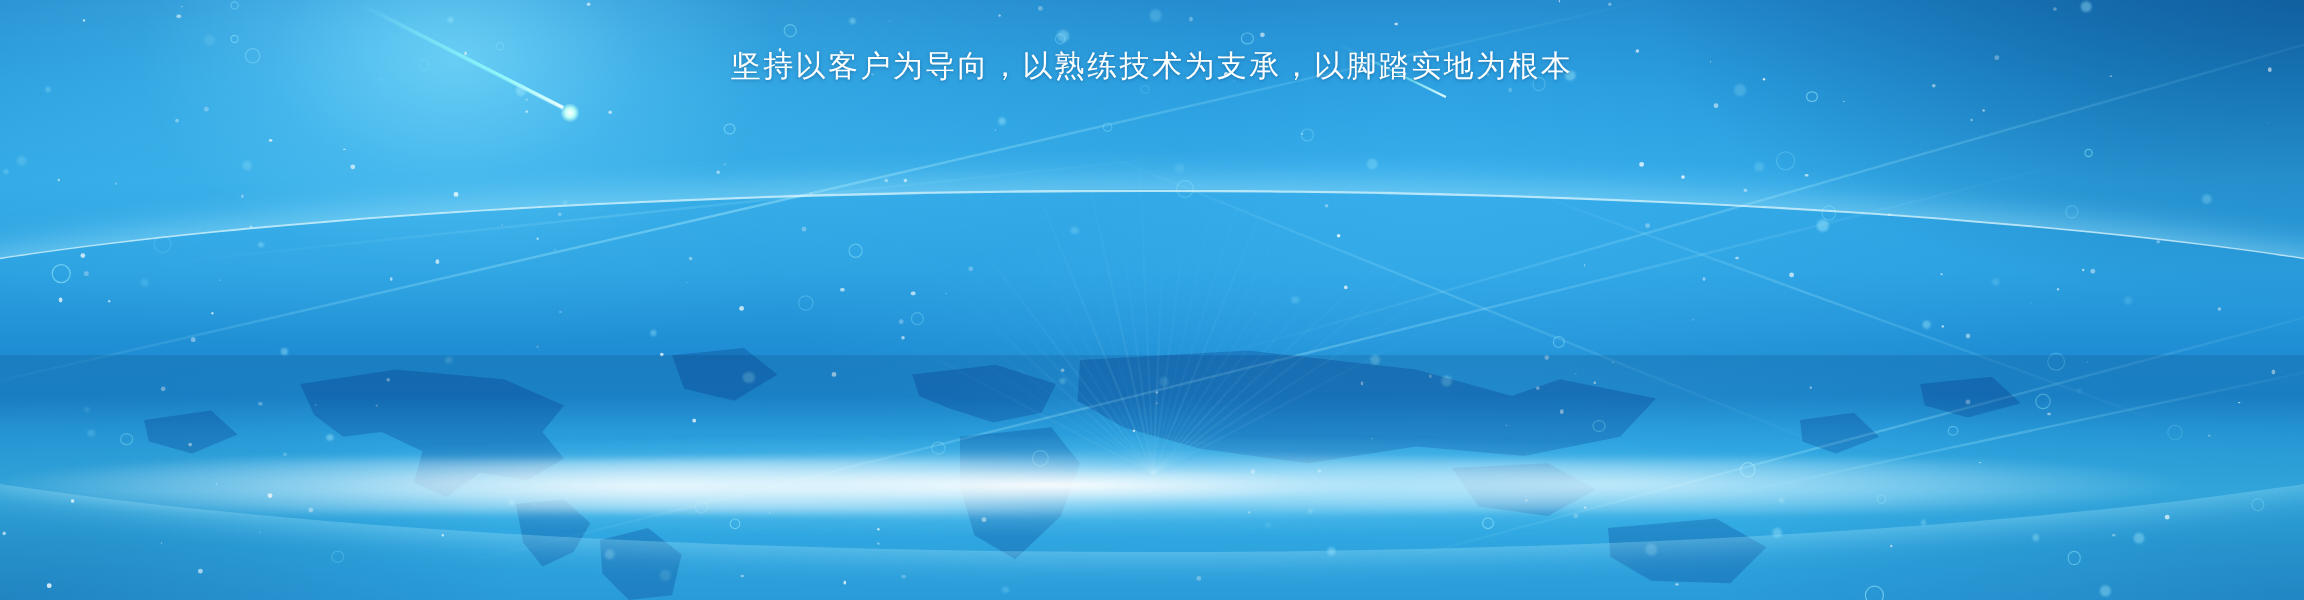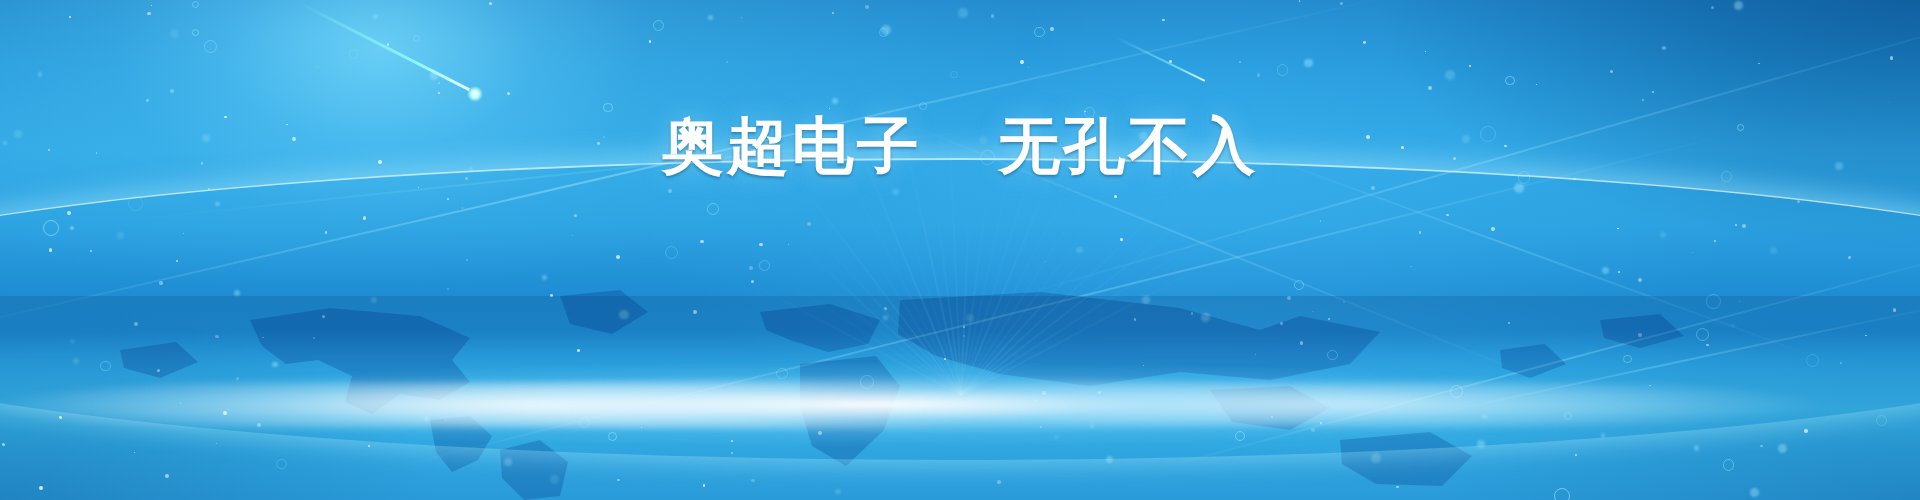--- a/index.html
+++ b/index.html
@@ -574,22 +574,18 @@
       <div class="ray" style="transform: rotate(52.08deg); opacity: 0.3; height: 328px;"></div>
       <div class="ray" style="transform: rotate(57.04deg); opacity: 0.26; height: 337px;"></div>
       <div class="ray" style="transform: rotate(62deg); opacity: 0.25; height: 307px;"></div>
     </div>
 
   <div class="horizon"></div>
   <div class="horizon2"></div>
   <div class="planet-arc"></div>
 
   <div class="content">
-    <h1 class="headline">
-      <span>奥超电子</span>
-      <span class="gap"></span>
-      <span>无孔不入</span>
-    </h1>
-
+
+    <p class="subtitle">坚持以客户为导向，以熟练技术为支承，以脚踏实地为根本</p>
 
   </div>
 
 </div>
 
 </body></html>

